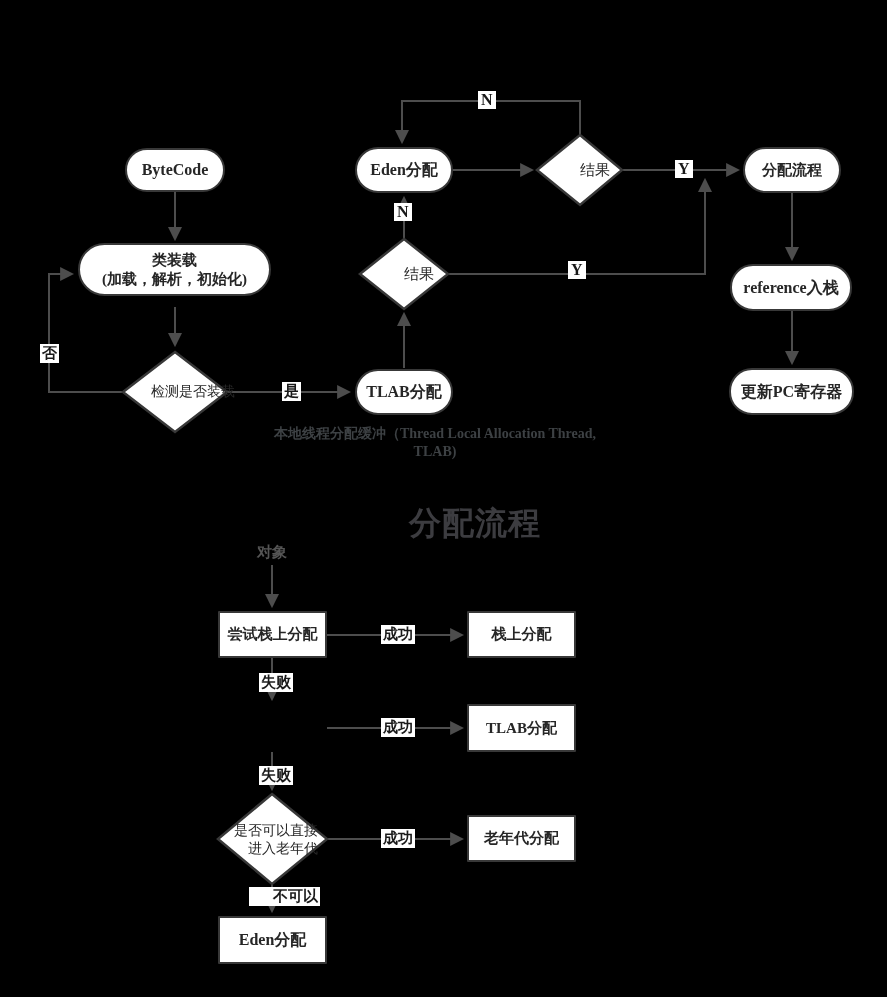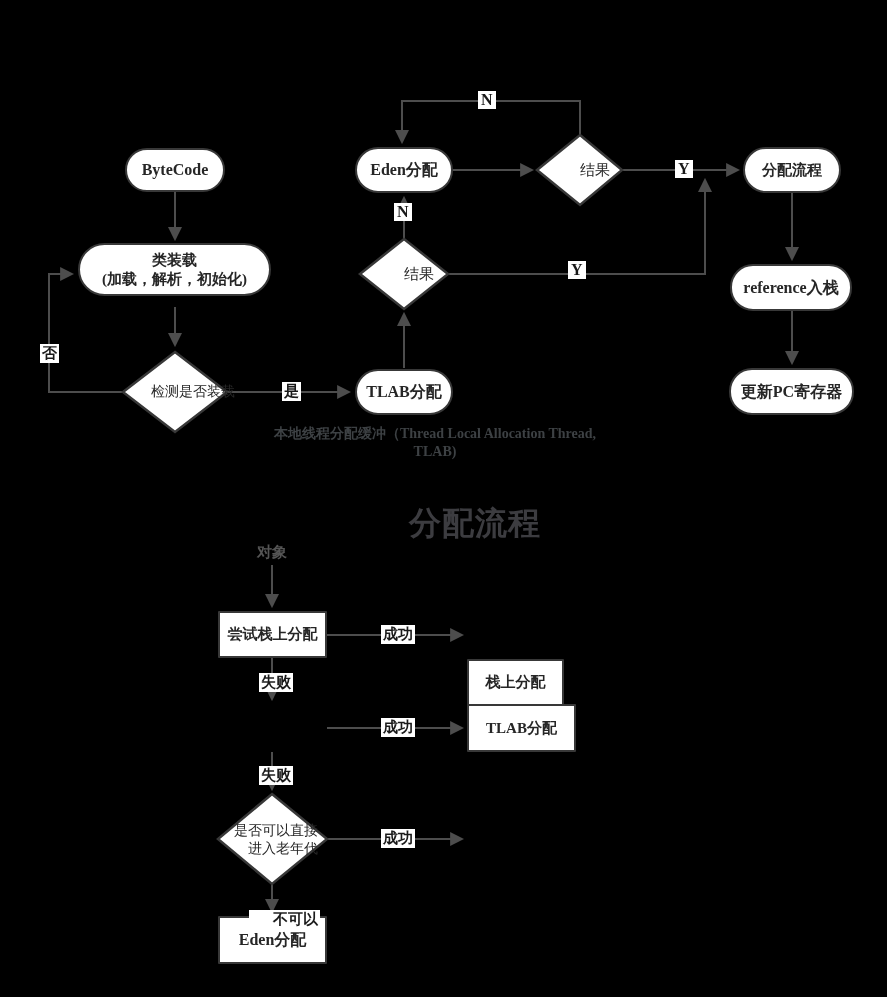--- a/index.html
+++ b/index.html
@@ -128,26 +128,27 @@
   <div class="diamond-text" style="left:550px;top:161px;width:60px;">结果</div>
 
   <div class="edge-label" style="left:40px;top:344px;">否</div>
   <div class="edge-label" style="left:282px;top:382px;">是</div>
   <div class="edge-label ny" style="left:478px;top:91px;">N</div>
   <div class="edge-label ny" style="left:394px;top:203px;">N</div>
   <div class="edge-label ny" style="left:675px;top:160px;">Y</div>
   <div class="edge-label ny" style="left:568px;top:261px;">Y</div>
 
   <div class="node box" style="left:218px;top:611px;width:109px;height:47px;">尝试栈上分配</div>
-  <div class="node box" style="left:467px;top:611px;width:97px;height:47px;margin-top:48px;">栈上分配</div>
+  <div class="node box" style="left:467px;top:611px;width:109px;height:47px;">栈上分配</div>
   <div class="node box" style="left:467px;top:704px;width:109px;height:48px;">TLAB分配</div>
+  <div class="node box" style="left:467px;top:815px;width:109px;height:47px;">老年代分配</div>
   <div class="node box" style="left:218px;top:916px;width:109px;height:48px;font-size:16px;">Eden分配</div>
 
   <div class="diamond-text" style="left:226px;top:822px;width:92px;font-size:14px;">是否可以直接进入老年代</div>
 
   <div class="edge-label" style="left:381px;top:625px;">成功</div>
   <div class="edge-label" style="left:259px;top:673px;">失败</div>
   <div class="edge-label" style="left:381px;top:718px;">成功</div>
   <div class="edge-label" style="left:259px;top:766px;">失败</div>
   <div class="edge-label" style="left:381px;top:829px;">成功</div>
-  <div class="edge-label" style="left:249px;top:910px;padding-left:24px;">不可以</div>
+  <div class="edge-label" style="left:249px;top:887px;padding-left:24px;">不可以</div>
 
 </div>
 
 </body></html>

